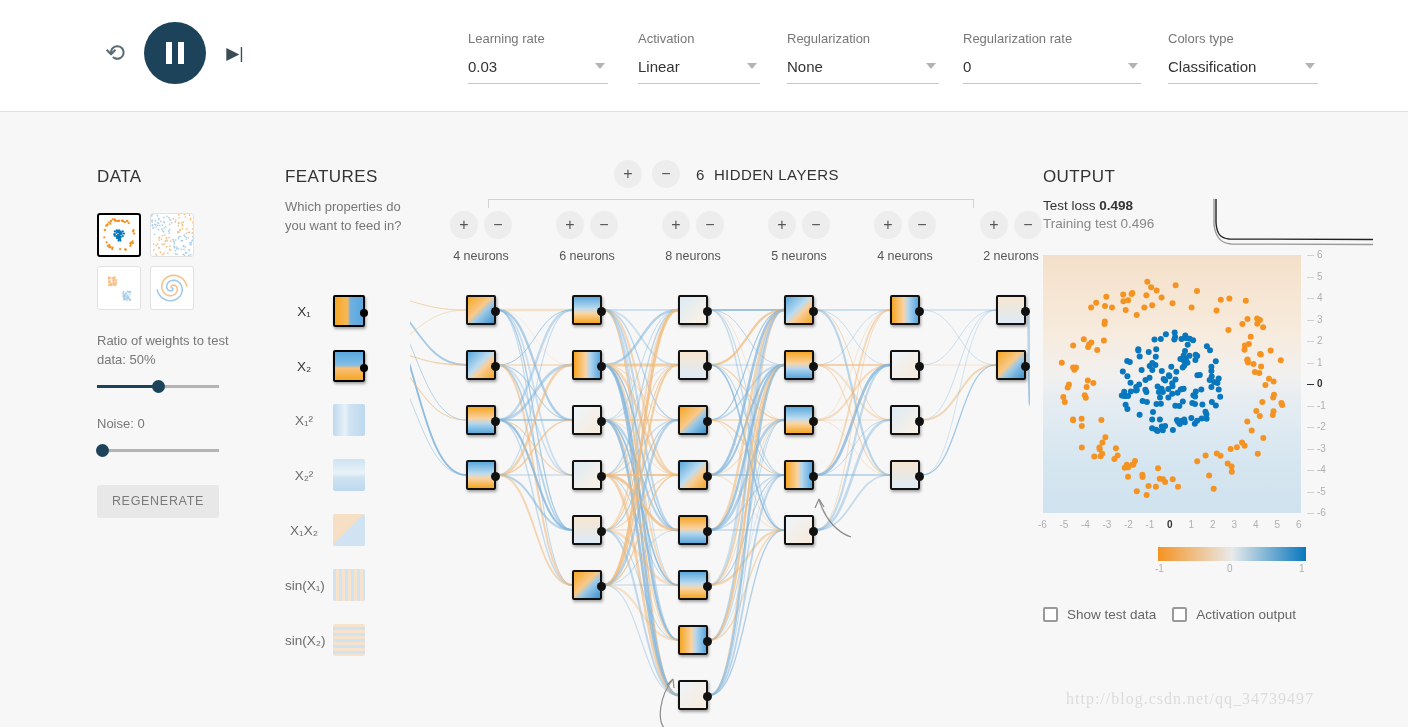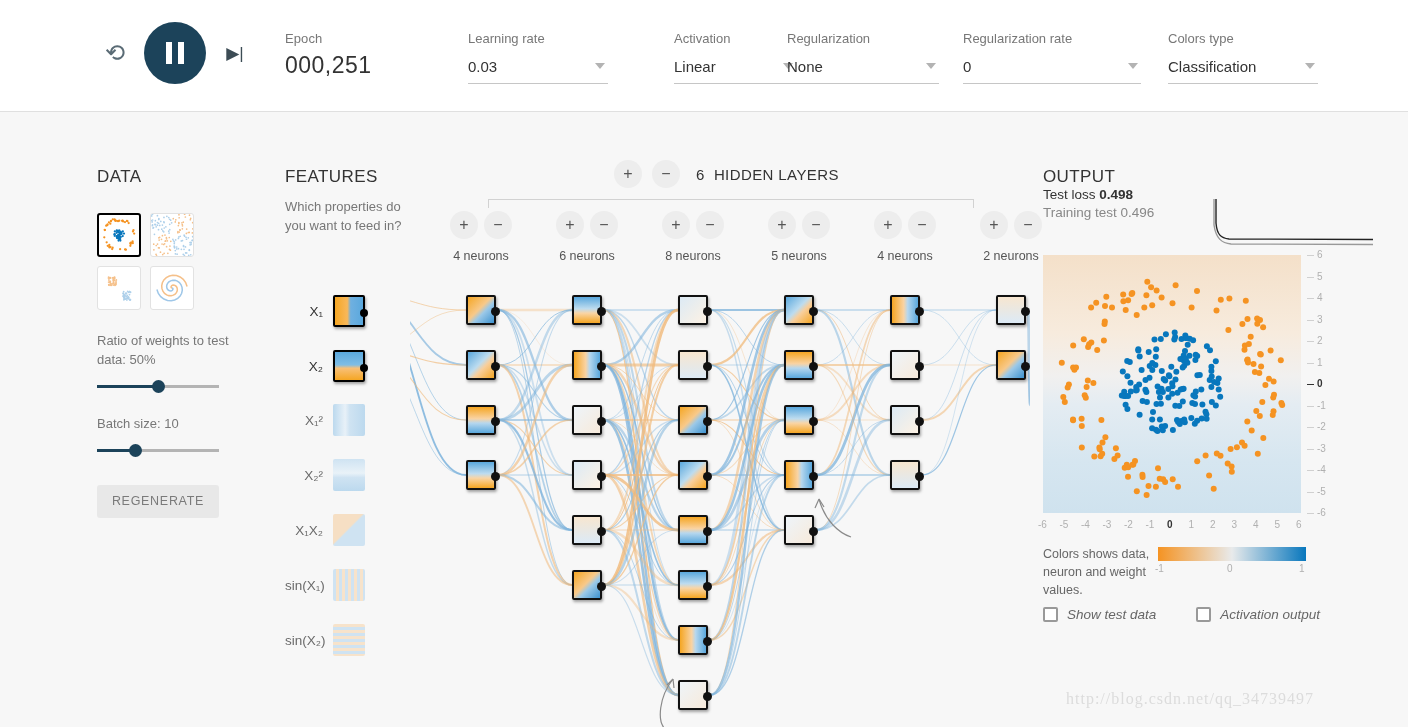--- a/index.html
+++ b/index.html
@@ -46,21 +46,21 @@
     margin-top:12px; position:relative; border-bottom:1px solid #c6c6c6;
     padding-bottom:7px; cursor:pointer;
   }
   .field .f-value { font-size:15px; color:#333; }
   .field .caret {
     position:absolute; right:3px; top:5px;
     width:0; height:0; border-left:5px solid transparent; border-right:5px solid transparent;
     border-top:6px solid #b3b3b3;
   }
   #f-lr   { left:468px; width:140px; }
-  #f-act  { left:638px; width:122px;margin-left:36px; }
+  #f-act  { left:638px; width:122px; }
   #f-reg  { left:787px; width:152px; }
   #f-regr { left:963px; width:178px; }
   #f-prob { left:1168px; width:150px; }
 
   
   .col-title { font-size:17px; color:#333; letter-spacing:.4px; }
   .col-sub { font-size:13px; color:#777; line-height:1.45; margin-top:11px; }
 
   
   #data-col { position:absolute; left:97px; top:167px; width:140px; }
@@ -86,21 +86,21 @@
   .regen-btn {
     margin-top:28px; width:122px; height:33px; background:#e8e8e8;
     border:none; border-radius:3px; color:#7a7a7a; font-size:12.5px;
     letter-spacing:.7px; cursor:pointer; font-family:inherit;
   }
 
   
   #feat-col { position:absolute; left:285px; top:167px; width:120px; }
   .feat-list { position:absolute; left:0; top:106px; width:120px; }
   .feat-row { position:absolute; left:0; display:flex; align-items:center; height:32px; }
-  .feat-label { width:48px; text-align:right; font-size:13.5px; color:#6b6b6b; padding-right:10px; }
+  .feat-label { width:48px; text-align:center; font-size:13.5px; color:#6b6b6b; padding-right:10px; }
   .feat-label.on { color:#333; }
   .feat-sq {
     width:32px; height:32px; border-radius:2px; position:relative; cursor:pointer;
     background:#cfe3f2;
   }
   .feat-sq.on { border:2px solid #000; box-shadow:1px 2px 3px rgba(0,0,0,.35); }
   .feat-sq .dot {
     position:absolute; right:-5px; top:12px; width:8px; height:8px; border-radius:50%; background:#000;
   }
 
@@ -127,35 +127,35 @@
   .node .dot {
     position:absolute; right:-6px; top:10px; width:9px; height:9px; border-radius:50%; background:#111;
   }
   .annot {
     position:absolute; left:440px; top:345px; width:100px;
     font-size:11.5px; font-style:italic; color:#666; line-height:1.42;
   }
 
   
   #out-col { position:absolute; left:1043px; top:167px; width:300px; }
-  .loss-line { font-size:13.5px; color:#333; }
+  .loss-line { font-size:13.5px; color:#333; margin-top:11px; }
   .loss-line.dim { color:#888; margin-top:3px; }
   .loss-chart { position:absolute; left:170px; top:30px; width:160px; height:60px; }
   .heat-wrap { position:absolute; left:0; top:88px; }
   .heat { width:258px; height:258px; position:relative; }
   .axis-y { position:absolute; left:264px; top:88px; height:258px; width:30px; }
   .axis-x { position:absolute; left:0px; top:350px; width:258px; height:16px; }
   .tick { position:absolute; font-size:10px; color:#b0b0b0; }
   .tick.zero { color:#333; font-weight:bold; }
   .legend-text { position:absolute; left:0; top:378px; font-size:12.5px; color:#666; line-height:1.45; width:110px; }
   .cbar { position:absolute; left:115px; top:380px; width:148px; height:14px;
     background:linear-gradient(to right,#f59322 0%,#e8eaeb 50%,#0877bd 100%); }
   .cbar-ticks { position:absolute; left:115px; top:396px; width:148px; height:16px; }
   .cbar-ticks .ct { position:absolute; font-size:10px; color:#b0b0b0; }
-  .checks { position:absolute; left:0; top:440px; display:flex; gap:40px;font-style:italic; }
+  .checks { position:absolute; left:0; top:440px; display:flex; gap:16px; }
   .chk { display:flex; align-items:center; gap:9px; cursor:pointer; }
   .chk .box { width:15px; height:15px; border:2px solid #999; border-radius:2px; background:#fff; }
   .chk .lbl { font-size:13.5px; color:#666; white-space:nowrap; }
 
   .watermark {
     position:absolute; left:1066px; top:690px; font-size:16px; color:#dcdcdc;
     font-family:"Liberation Serif", serif; letter-spacing:1px; white-space:nowrap;
   }
 </style>
 </head>
@@ -167,24 +167,20 @@
     <div class="reset-btn">⟲</div>
     <div class="play-btn">
       <span class="bars">
           <i></i>
           <i></i>
         </span>
     </div>
     <div class="step-btn">▶|</div>
   </div>
 
-  <div class="epoch-box">
-    <div class="epoch-label">Epoch</div>
-    <div class="epoch-value">000,251</div>
-  </div>
 
   <div class="field" id="f-lr">
     <div class="f-label">Learning rate</div>
     <div class="f-select">
       <span class="f-value">0.03</span>
       <span class="caret"></span>
     </div>
   </div>
 
   <div class="field" id="f-act">
@@ -577,32 +573,32 @@
       <span>Ratio of weights to test data:</span>
       <span>50%</span>
     </div>
     <div class="slider-track">
       <div class="rail"></div>
       <div class="fill" style="width:61px"></div>
       <div class="knob" style="left:55px"></div>
     </div>
   </div>
 
-
   <div class="slider-block">
     <div class="slider-label">
-      <span>Batch size:</span>
-      <span>10</span>
+      <span>Noise:</span>
+      <span>0</span>
     </div>
     <div class="slider-track">
       <div class="rail"></div>
-      <div class="fill" style="width:38px"></div>
-      <div class="knob" style="left:32px"></div>
+      <div class="fill" style="width:0px"></div>
+      <div class="knob" style="left:-1px"></div>
     </div>
   </div>
+
 
   <button class="regen-btn">REGENERATE</button>
 </div>
 
 <div id="feat-col">
   <div class="col-title">FEATURES</div>
   <div class="col-sub">Which properties do you want to feed in?</div>
   <div class="feat-list" id="feat-list">
       <div class="feat-row" style="top: 22px;">
         <div class="feat-label on">X₁</div>
@@ -1293,21 +1289,20 @@
       <div class="tick" style="left: 102.5px; top: 2px;">-1</div>
       <div class="tick zero" style="left: 124px; top: 2px;">0</div>
       <div class="tick" style="left: 145.5px; top: 2px;">1</div>
       <div class="tick" style="left: 167px; top: 2px;">2</div>
       <div class="tick" style="left: 188.5px; top: 2px;">3</div>
       <div class="tick" style="left: 210px; top: 2px;">4</div>
       <div class="tick" style="left: 231.5px; top: 2px;">5</div>
       <div class="tick" style="left: 253px; top: 2px;">6</div>
     </div>
 
-  <div class="legend-text">Colors shows data, neuron and weight values.</div>
   <div class="cbar"></div>
   <div class="cbar-ticks" id="cbar-ticks">
       <div class="ct" style="left: -3px;">-1</div>
       <div class="ct" style="left: 69px;">0</div>
       <div class="ct" style="left: 141px;">1</div>
     </div>
 
   <div class="checks">
     <div class="chk">
       <span class="box"></span>

